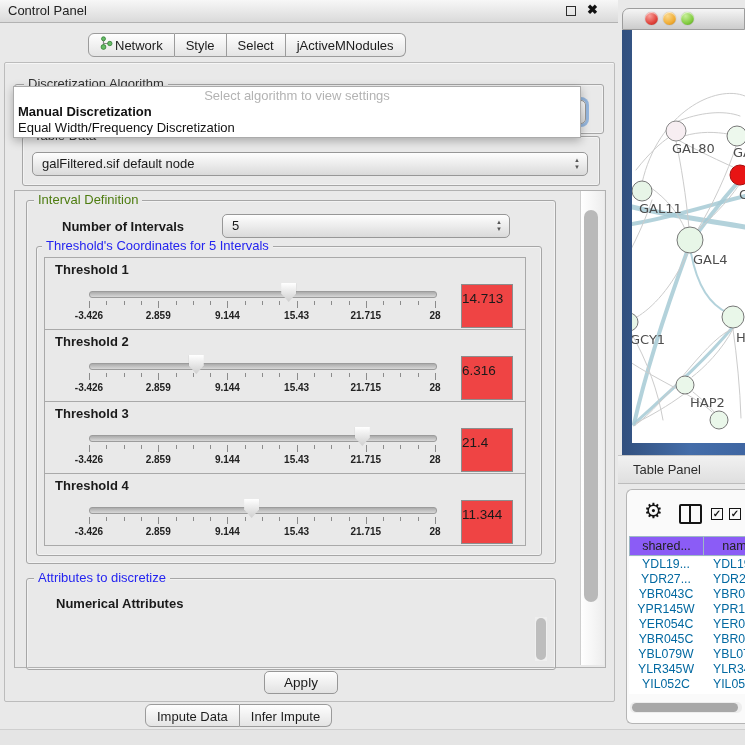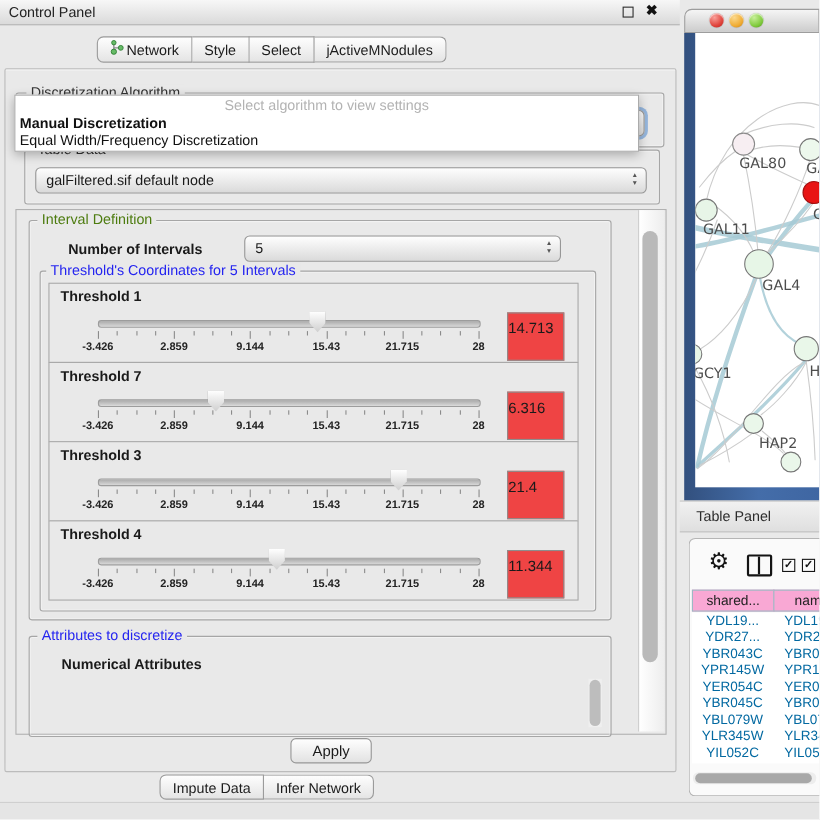--- a/index.html
+++ b/index.html
@@ -100,21 +100,21 @@
 
   .tp-panel{position:absolute;left:626px;top:489px;width:119px;height:233px;background:#fafafa;
     border:1px solid #b5b5b5;border-right:none;border-radius:6px 0 0 6px}
   .gear-icon{position:absolute;left:644px;top:500px;font-size:21px;color:#141414;line-height:22px}
   .split-icon{position:absolute;left:679px;top:504px;width:19px;height:16px;border:2px solid #141414;border-radius:2px}
   .split-icon i{position:absolute;left:8px;top:0;width:2px;height:16px;background:#141414}
   .cbx{position:absolute;top:508px;width:10px;height:10px;border:1.5px solid #141414;
     font-size:10px;font-weight:bold;line-height:10px;text-align:center;color:#141414}
   .cbx.c1{left:711px}.cbx.c2{left:729px}
 
-  .thead{position:absolute;top:536px;height:20px;background:#f9a8d4;border:1px solid #9db9c4;
+  .thead{position:absolute;top:536px;height:20px;background:#8b5cf6;border:1px solid #9db9c4;
     box-sizing:border-box;font-size:12.5px;line-height:18px;text-align:center;color:#222;overflow:hidden;white-space:nowrap}
   .thead.c1{left:629px;width:75px}
   .thead.c2{left:703px;width:70px}
   .tbody{position:absolute;left:629px;top:557px;width:116px;height:137px;overflow:hidden;background:#fff}
   .trow{display:flex;height:15px;line-height:15px;font-size:12.3px;color:#0369a1;white-space:nowrap}
   .trow .c1{width:74px;text-align:center;overflow:hidden;flex:none}
   .trow .c2{padding-left:10px;overflow:hidden}
   .hsb-track{position:absolute;left:630px;top:702px;width:112px;height:11px;background:#ededed;border-radius:5px}
   .hsb-thumb{position:absolute;left:632px;top:703px;width:106px;height:9px;background:#a8a8a8;border-radius:5px}
 </style>
@@ -217,21 +217,21 @@
         <div class="tick major" style="left: 390px;"></div>
         <span class="t-ticklabel" style="left: 44px;">-3.426</span>
         <span class="t-ticklabel" style="left: 113.2px;">2.859</span>
         <span class="t-ticklabel" style="left: 182.4px;">9.144</span>
         <span class="t-ticklabel" style="left: 251.6px;">15.43</span>
         <span class="t-ticklabel" style="left: 320.8px;">21.715</span>
         <span class="t-ticklabel" style="left: 390px;">28</span>
       </div>
 
   <div class="t-row">
-    <div class="t-label">Threshold 7</div>
+    <div class="t-label">Threshold 2</div>
     <div class="t-track"></div>
     <div class="t-thumb" style="left: 143.759px;"></div>
     <div class="t-value">6.316</div>
   <div class="tick major" style="left: 44px;"></div>
         <div class="tick" style="left: 61.3px;"></div>
         <div class="tick" style="left: 78.6px;"></div>
         <div class="tick" style="left: 95.9px;"></div>
         <div class="tick major" style="left: 113.2px;"></div>
         <div class="tick" style="left: 130.5px;"></div>
         <div class="tick" style="left: 147.8px;"></div>
@@ -332,21 +332,21 @@
   <div class="attr-sb-track"></div>
   <div class="attr-sb-thumb"></div>
 
   <div class="btn" style="left:264px;top:671px;width:72px;height:21px;line-height:21px">Apply</div>
 
   <div class="bot-tabs">
     <div class="seg">
       <span>Impute Data</span>
     </div>
     <div class="seg">
-      <span>Infer Network</span>
+      <span>Infer Impute</span>
     </div>
   </div>
   <div class="bottom-strip"></div>
 
   <div class="titlebar2"></div>
   <span class="tl red"></span>
   <span class="tl yellow"></span>
   <span class="tl green"></span>
 
   <div class="frame"></div>

